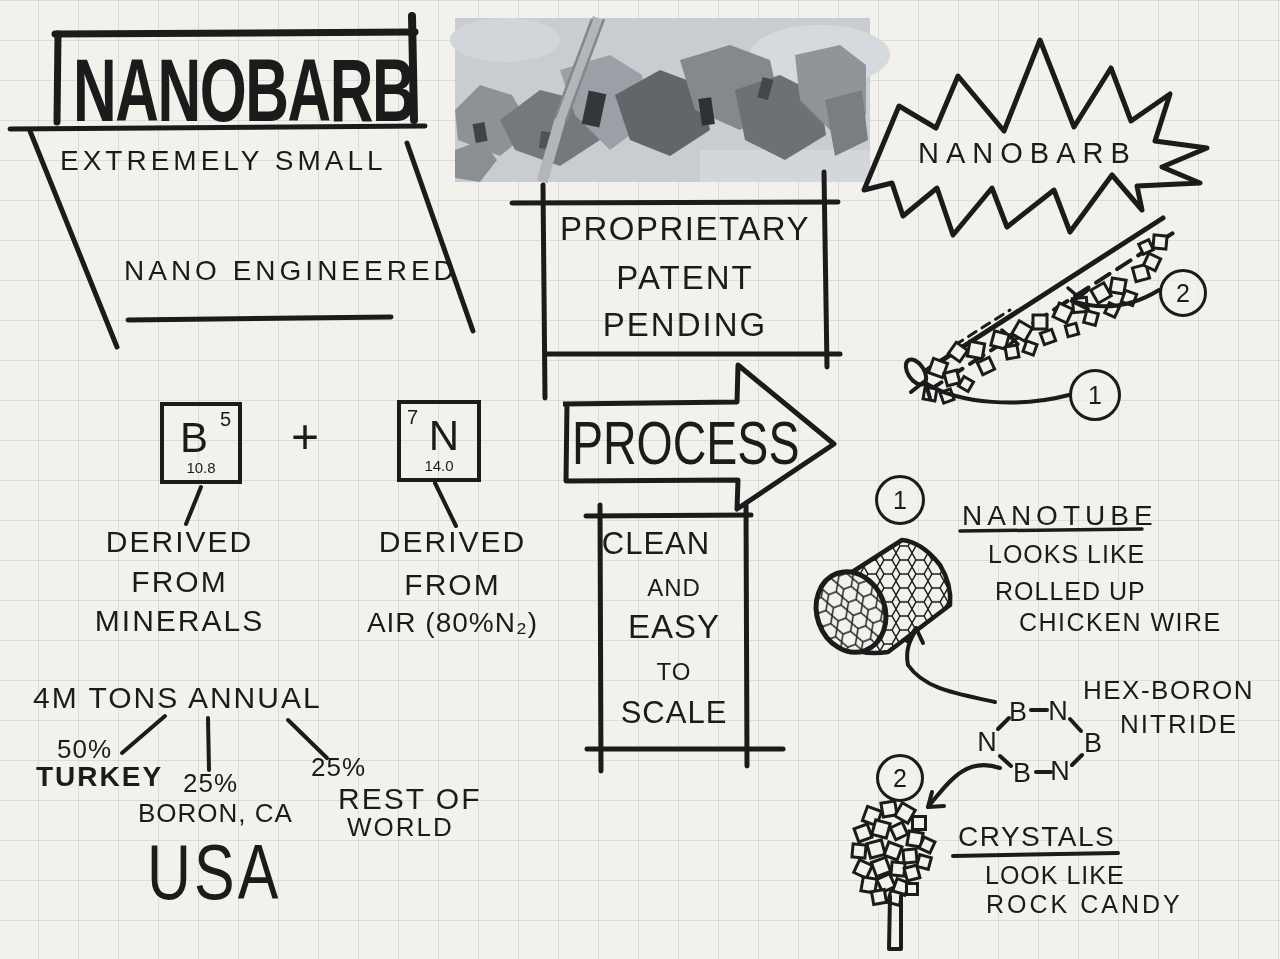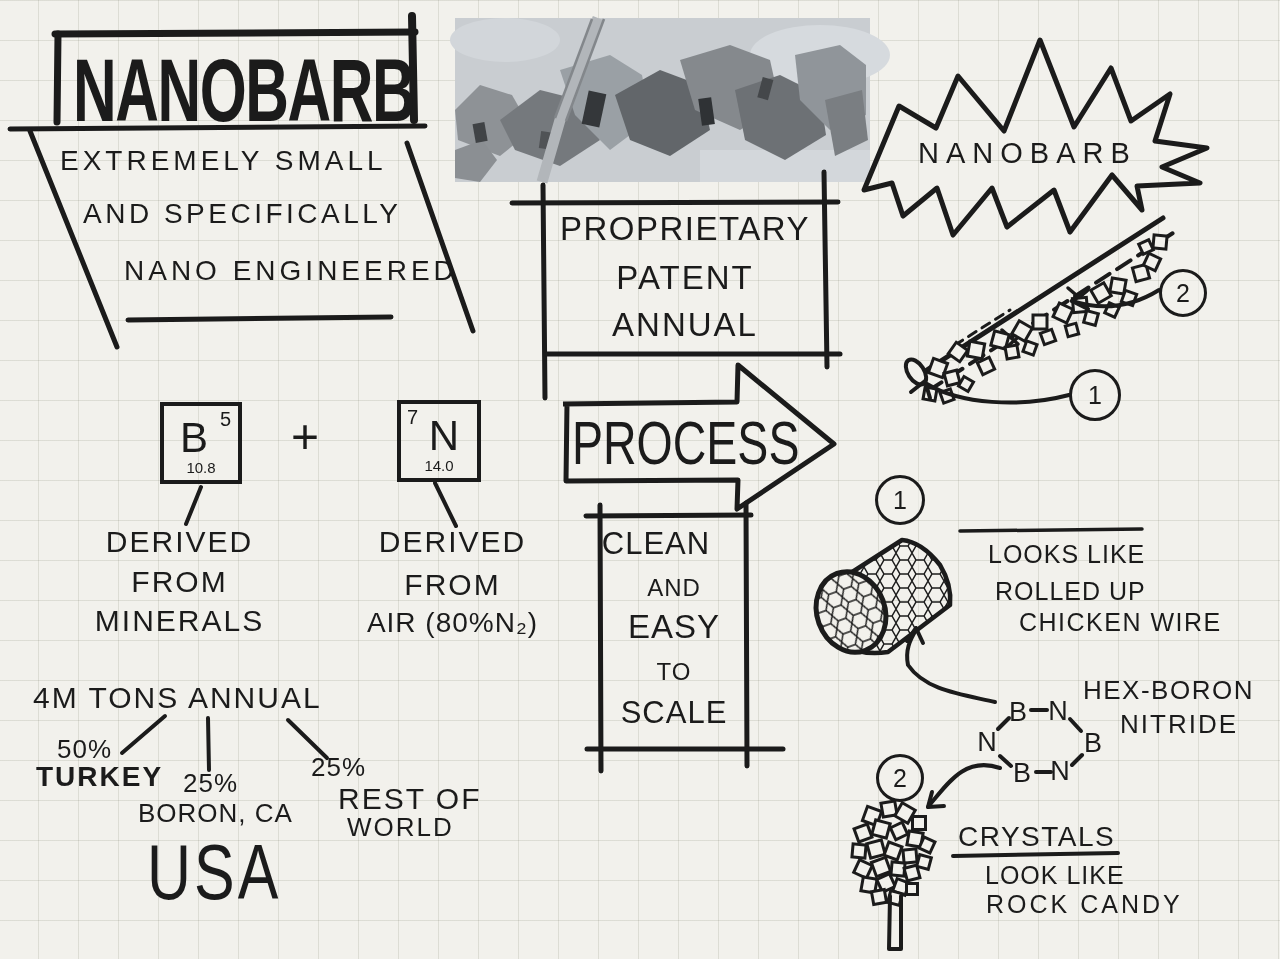--- a/index.html
+++ b/index.html
@@ -209,26 +209,25 @@
     <g stroke="#1b1b1b" stroke-width="4" stroke-linecap="round">
       <path d="M165,716 L122,753"></path>
       <path d="M208,718 L209,770"></path>
       <path d="M288,720 L327,758"></path>
     </g>
   </svg>
 
   <div class="t" style="left:73px;top:46px;font-size:84px;font-weight:700;letter-spacing:-2px;
               transform:scale(0.72,1.05);transform-origin:left top;">NANOBARB</div>
   <div class="t" style="left:60px;top:147px;font-size:28px;letter-spacing:4px;">EXTREMELY SMALL</div>
-  <div class="t" style="left:83px;top:200px;font-size:28px;letter-spacing:3.5px;">AND SPECIFICALLY</div>
   <div class="t" style="left:124px;top:257px;font-size:28px;letter-spacing:4px;">NANO ENGINEERED</div>
 
   <div class="t ctr" style="left:543px;top:212px;width:284px;font-size:33px;letter-spacing:1.5px;">PROPRIETARY</div>
   <div class="t ctr" style="left:543px;top:261px;width:284px;font-size:33px;letter-spacing:2px;">PATENT</div>
-  <div class="t ctr" style="left:543px;top:308px;width:284px;font-size:33px;letter-spacing:2px;">ANNUAL</div>
+  <div class="t ctr" style="left:543px;top:308px;width:284px;font-size:33px;letter-spacing:2px;">PENDING</div>
 
   <div class="t" style="left:918px;top:139px;font-size:29px;letter-spacing:7px;">NANOBARB</div>
 
   <div class="circle" style="left:1159px;top:269px;width:42px;height:42px;">
     <span>2</span>
   </div>
   <div class="circle" style="left:1069px;top:369px;width:46px;height:46px;">
     <span>1</span>
   </div>
 
@@ -258,20 +257,21 @@
 
   <div class="t ctr" style="left:583px;top:528px;width:146px;font-size:31px;letter-spacing:1px;">CLEAN</div>
   <div class="t ctr" style="left:601px;top:576px;width:146px;font-size:24px;letter-spacing:1px;">AND</div>
   <div class="t ctr" style="left:601px;top:610px;width:146px;font-size:33px;letter-spacing:1px;">EASY</div>
   <div class="t ctr" style="left:601px;top:660px;width:146px;font-size:24px;letter-spacing:1px;">TO</div>
   <div class="t ctr" style="left:601px;top:697px;width:146px;font-size:31px;letter-spacing:1px;">SCALE</div>
 
   <div class="circle" style="left:875px;top:475px;width:44px;height:44px;">
     <span>1</span>
   </div>
+  <div class="t" style="left:962px;top:502px;font-size:28px;letter-spacing:5px;">NANOTUBE</div>
   <div class="t" style="left:988px;top:542px;font-size:25px;letter-spacing:1px;">LOOKS LIKE</div>
   <div class="t" style="left:995px;top:579px;font-size:25px;letter-spacing:1px;">ROLLED UP</div>
   <div class="t" style="left:997px;top:610px;font-size:25px;letter-spacing:1.5px;margin-left:22px;">CHICKEN WIRE</div>
 
   <div class="t atom" style="left:1018px;top:712px;">B</div>
   <div class="t atom" style="left:1058px;top:711px;">N</div>
   <div class="t atom" style="left:987px;top:742px;">N</div>
   <div class="t atom" style="left:1093px;top:743px;">B</div>
   <div class="t atom" style="left:1022px;top:773px;">B</div>
   <div class="t atom" style="left:1060px;top:771px;">N</div>

